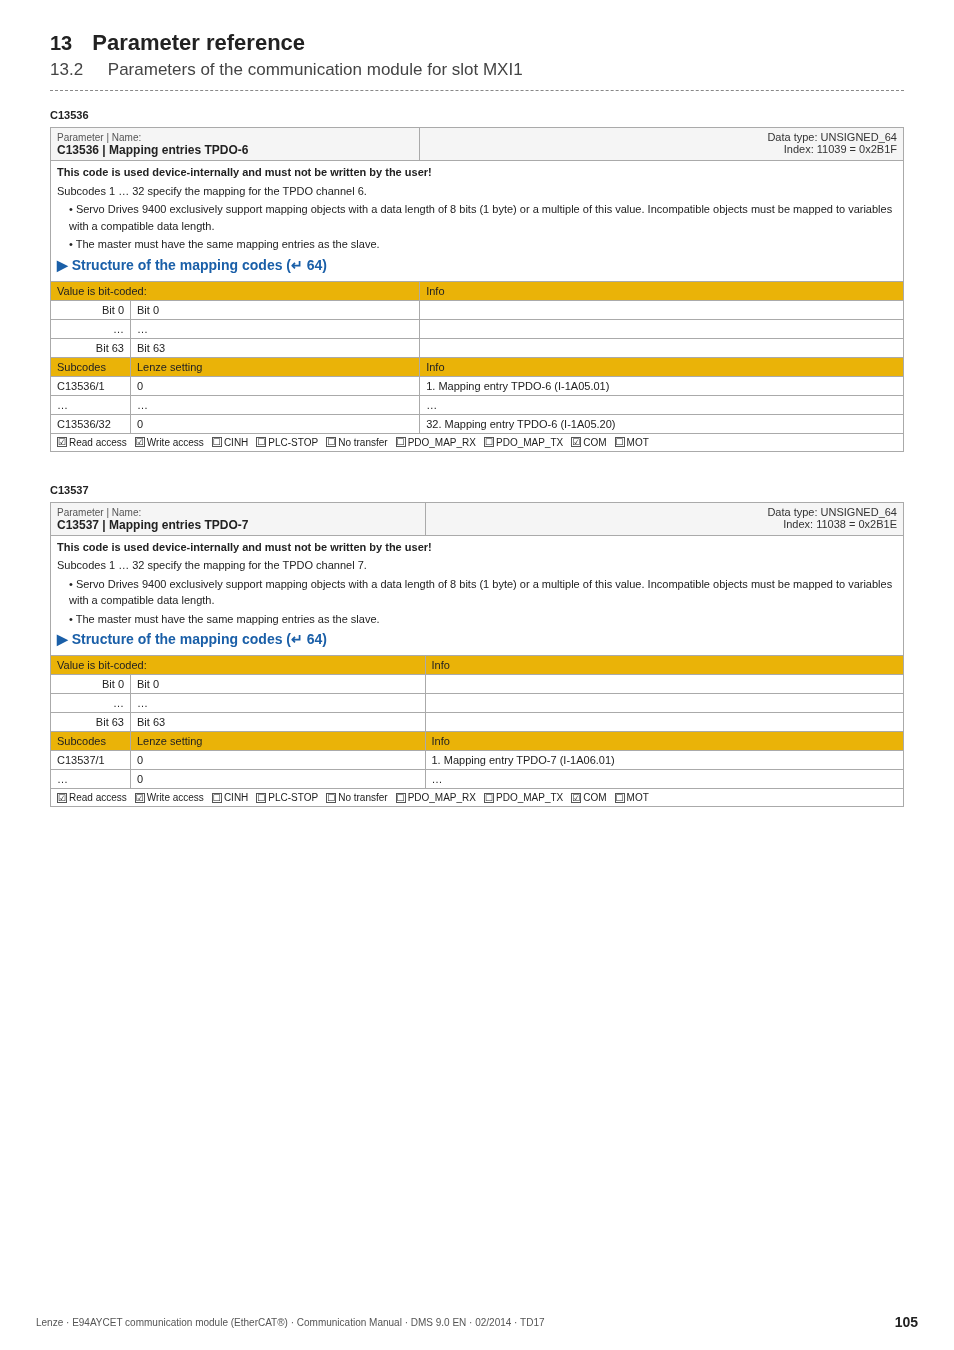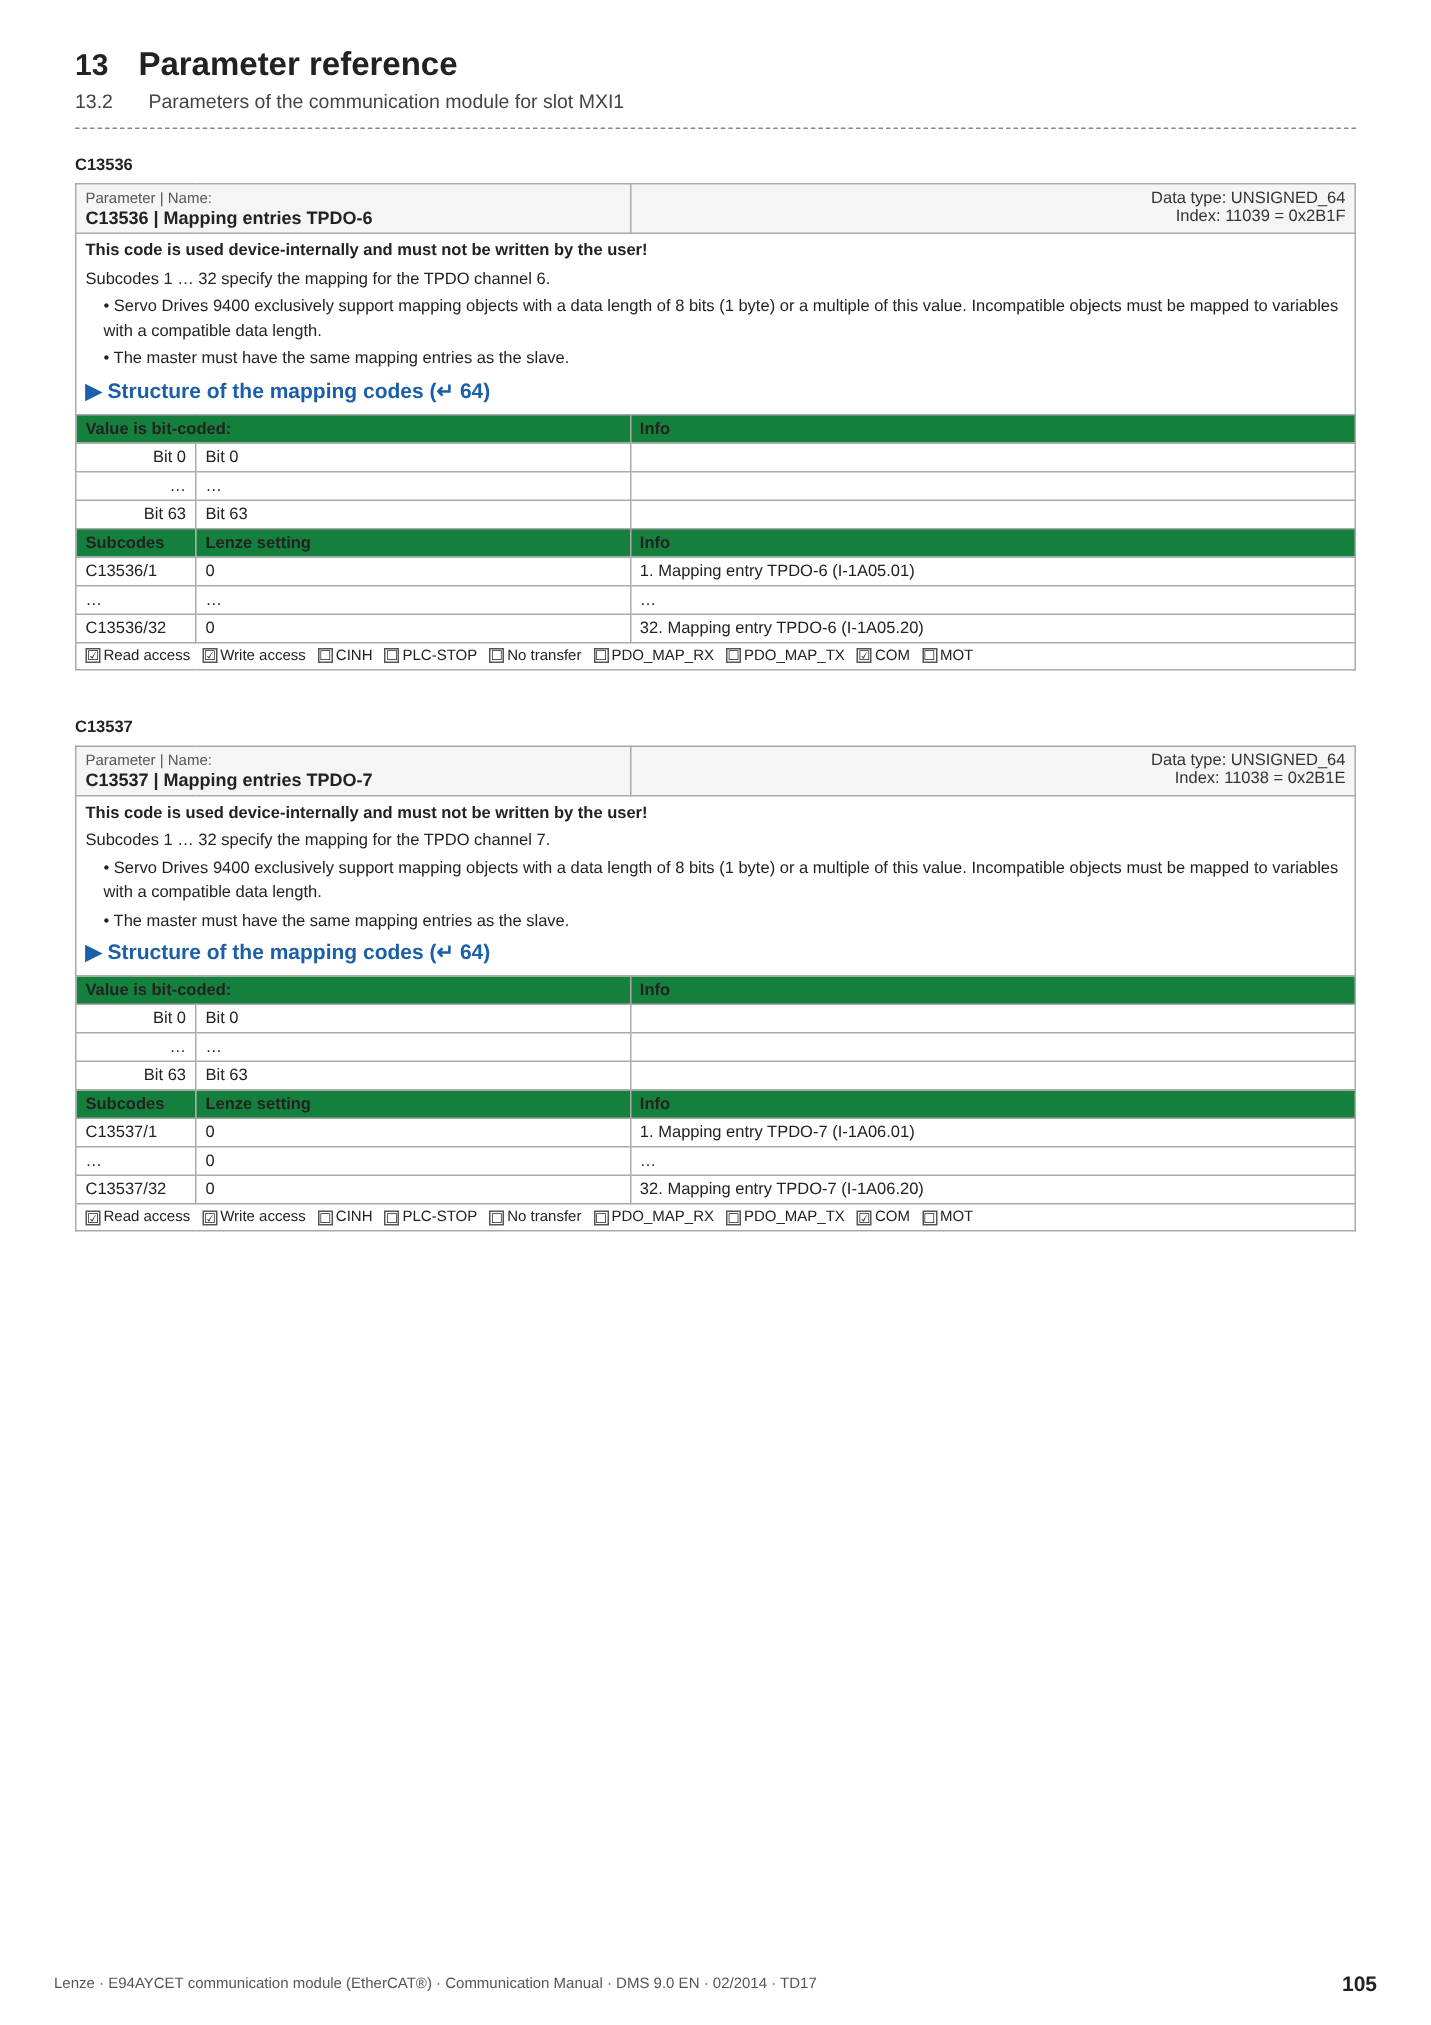--- a/index.html
+++ b/index.html
@@ -22,21 +22,21 @@
       font-size: 20px;
       font-weight: bold;
       color: #222;
     }
     .chapter-title {
       font-size: 22px;
       font-weight: bold;
       color: #222;
     }
     .sub-chapter {
-      font-size: 13px;
+      font-size: 17px;
       color: #444;
       margin-bottom: 8px;
     }
     .sub-chapter span:first-child {
       margin-right: 20px;
     }
     .divider {
       border: none;
       border-top: 1px dashed #888;
       margin: 10px 0 18px 0;
@@ -82,22 +82,22 @@
       margin-bottom: 2px;
     }
     .description-cell .bold-line {
       font-weight: bold;
     }
     .description-cell a {
       color: #1a5fa8;
       text-decoration: none;
     }
     .col-header {
-      background: #15803d;
-      font-weight: bold;
+      background: #eab308;
+      font-weight: normal;
       font-size: 11px;
     }
     .bit-row td {
       font-size: 11px;
     }
     .subcode-row td {
       font-size: 11px;
     }
     .footer-checks {
       display: flex;
@@ -312,25 +312,20 @@
         <tr class="subcode-row">
           <td>C13537/1</td>
           <td>0</td>
           <td>1. Mapping entry TPDO-7 (I-1A06.01)</td>
         </tr>
         <tr class="subcode-row">
           <td>…</td>
           <td>0</td>
           <td>…</td>
         </tr>
-        <tr class="subcode-row">
-          <td>C13537/32</td>
-          <td>0</td>
-          <td>32. Mapping entry TPDO-7 (I-1A06.20)</td>
-        </tr>
         <tr>
           <td colspan="3" class="footer-row">
             <div class="footer-checks">
               <span class="check-item">
                 <span class="checkbox checked">☑</span>
                 <span> Read access</span>
               </span>
               <span class="check-item">
                 <span class="checkbox checked">☑</span>
                 <span> Write access</span>

